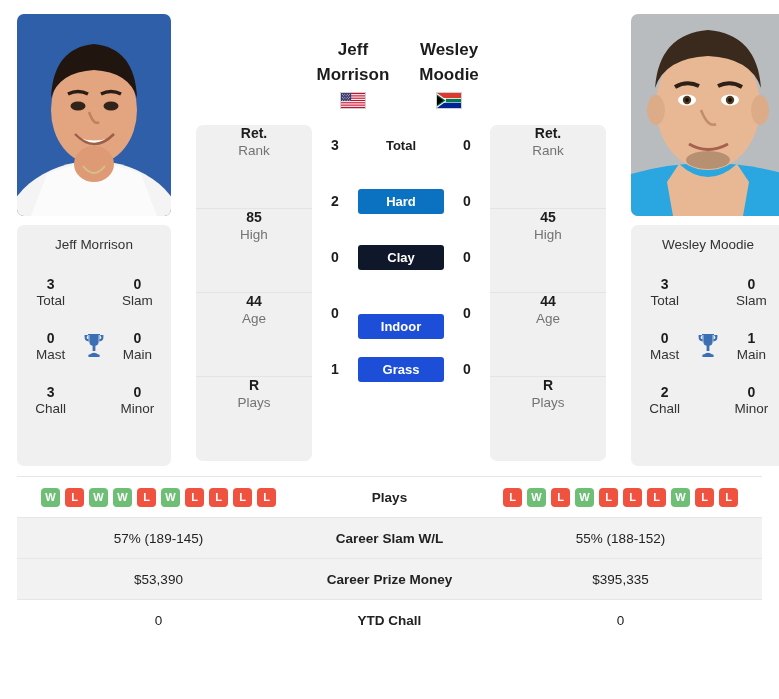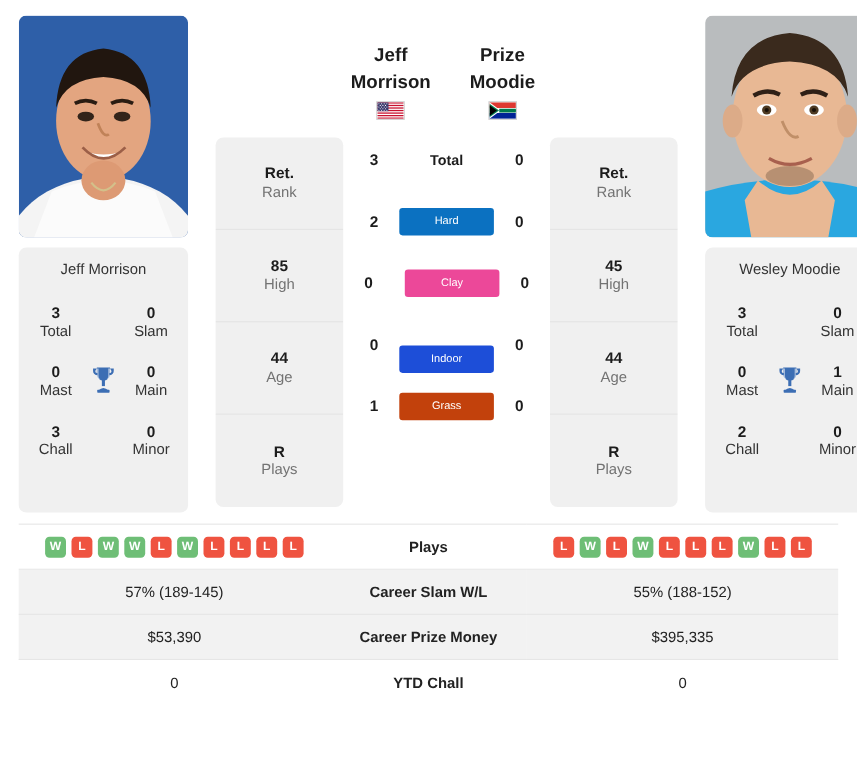--- a/index.html
+++ b/index.html
@@ -79,21 +79,21 @@
   .rank-card {
     background: #f0f0f0;
     border-radius: 7px;
     overflow: hidden;
   }
   .rank-item {
     height: 84px;
     display: flex;
     flex-direction: column;
     align-items: center;
-    justify-content: center;
+    justify-content: flex-start;
     border-bottom: 1px solid #e4e4e4;
     line-height: 1.25;
   }
   .rank-item:last-child { border-bottom: none; }
   .rank-val { font-size: 14px; font-weight: bold; color: #1c1c1c; }
   .rank-lbl { font-size: 13.5px; color: #737373; }
 
   
   .center-col {
     flex: 1 1 auto;
@@ -137,22 +137,22 @@
     font-weight: bold;
     color: #1c1c1c;
   }
   .surface-badge {
     width: 86px;
     height: 25px;
     border-radius: 3px;
     display: flex;
     align-items: center;
     justify-content: center;
-    font-size: 10px;
-    font-weight: normal;
+    font-size: 13px;
+    font-weight: bold;
     color: #ffffff;
   }
   .surface-badge.plain {
     background: transparent;
     color: #1c1c1c;
     font-weight: bold;
     font-size: 13px;
   }
 
   
@@ -328,21 +328,21 @@
                 <circle cx="8.1" cy="6.6" r="0.55"></circle>
                 <circle cx="1.6" cy="8.2" r="0.55"></circle>
                   <circle cx="4.2" cy="8.2" r="0.55"></circle>
                 <circle cx="6.8" cy="8.2" r="0.55"></circle>
                   <circle cx="9.4" cy="8.2" r="0.55"></circle>
               </g>
             </svg>
           </span>
         </div>
         <div style="width:46%;text-align:center;">
-          <div class="center-name">Prize</div>
+          <div class="center-name">Wesley</div>
           <div class="center-name">Moodie</div>
           <span class="flag">
             <svg viewBox="0 0 26 17" preserveAspectRatio="none" aria-hidden="true">
               <rect width="26" height="6" fill="#de3831"></rect>
               <rect y="6" width="26" height="5" fill="#ffffff"></rect>
               <rect y="11" width="26" height="6" fill="#002395"></rect>
               <path d="M0 0 L11 8.5 L0 17 Z" fill="#ffffff"></path>
               <path d="M0 1.6 L9.4 8.5 L0 15.4 Z" fill="#007a4d"></path>
               <path d="M0 0 L2.4 0 L0 1.9 Z" fill="#000000" opacity="0"></path>
               <path d="M0 3 L7.2 8.5 L0 14 Z" fill="#000000"></path>
@@ -361,31 +361,31 @@
           <span class="surface-badge plain">Total</span>
           <span class="surface-score">0</span>
         </div>
         <div class="surface-row">
           <span class="surface-score">2</span>
           <span class="surface-badge" style="background:#0b71c1;">Hard</span>
           <span class="surface-score">0</span>
         </div>
         <div class="surface-row">
           <span class="surface-score">0</span>
-          <span class="surface-badge" style="background:#ec4899;margin-left:10px;">Clay</span>
+          <span class="surface-badge" style="background:#0f172a;">Clay</span>
           <span class="surface-score">0</span>
         </div>
         <div class="surface-row">
           <span class="surface-score">0</span>
           <span class="surface-badge" style="background:#1d4ed8;margin-top:27px;">Indoor</span>
           <span class="surface-score">0</span>
         </div>
         <div class="surface-row">
           <span class="surface-score">1</span>
-          <span class="surface-badge" style="background:#c2410c;">Grass</span>
+          <span class="surface-badge" style="background:#1d4ed8;">Grass</span>
           <span class="surface-score">0</span>
         </div>
       </div>
     </div>
 
     <div class="rank-col" style="margin-left:0;margin-right:25px;">
       <div class="rank-card">
         <div class="rank-item">
           <span class="rank-val">Ret.</span>
           <span class="rank-lbl">Rank</span>

